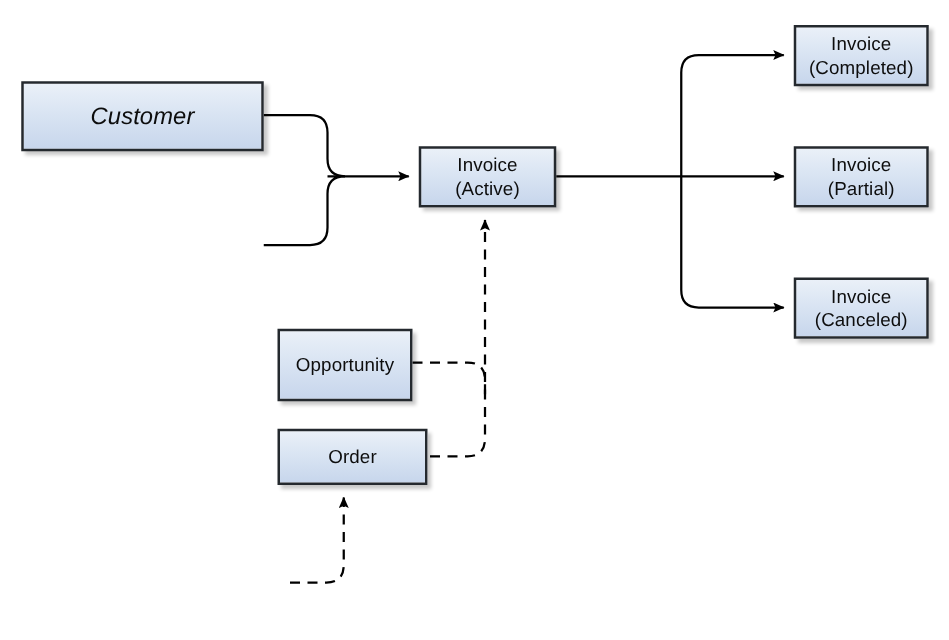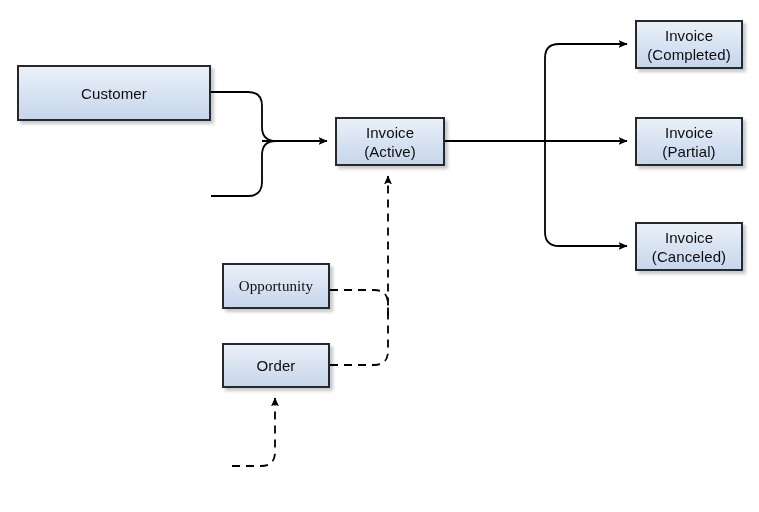--- a/index.html
+++ b/index.html
@@ -47,25 +47,25 @@
     display: block;
     white-space: pre-line;
     padding: 0 2px;
   }
   #node-customer       { left: 17px;  top: 65px;  width: 194px; height: 56px; }
   #node-products       { left: 17px;  top: 169px; width: 194px; height: 56px; }
   #node-invoice-active { left: 335px; top: 117px; width: 110px; height: 49px; }
   #node-invoice-completed { left: 635px; top: 20px;  width: 108px; height: 49px; }
   #node-invoice-partial   { left: 635px; top: 117px; width: 108px; height: 49px; }
   #node-invoice-canceled  { left: 635px; top: 222px; width: 108px; height: 49px; }
-  #node-opportunity    { left: 222px; top: 263px; width: 108px; height: 46px; font-family: Liberation Serif, serif; }
-  #node-order          { left: 222px; top: 343px; width: 108px; height: 45px; }
+  #node-opportunity    { left: 222px; top: 263px; width: 108px; height: 58px; }
+  #node-order          { left: 222px; top: 343px; width: 120px; height: 45px; }
   #node-quote          { left: 127px; top: 440px; width: 105px; height: 52px; }
   #node-customer .node-label,
-  #node-products .node-label { font-size: 15px; }
+  #node-products .node-label { font-size: 19px; font-style: italic; }
 </style>
 </head>
 <body>
 
 <div id="diagram-canvas">
 
   <svg id="edge-layer" viewBox="0 0 759 512" width="759" height="512" xmlns="http://www.w3.org/2000/svg">
     <defs>
       <marker id="arrowhead" markerWidth="9" markerHeight="8" refX="8.4" refY="4" orient="auto" markerUnits="userSpaceOnUse">
         <path d="M0,0 L9,4 L0,8 L1.8,4 Z" fill="#000000"></path>

